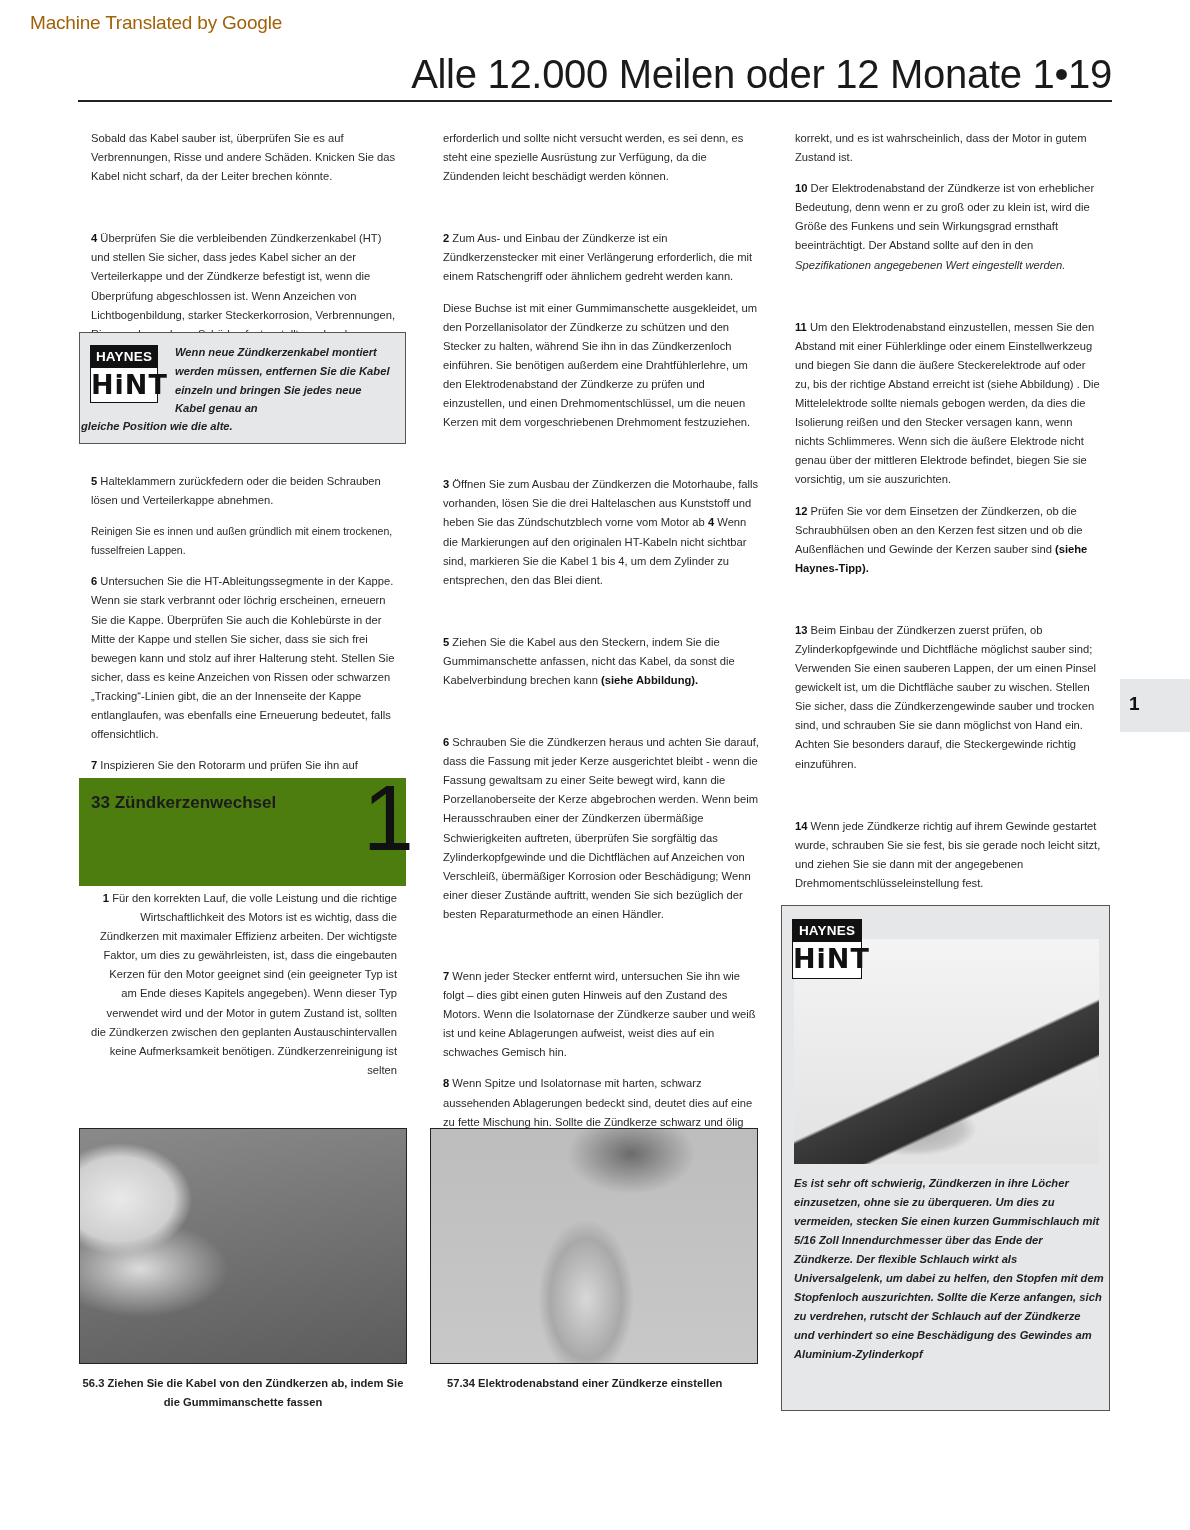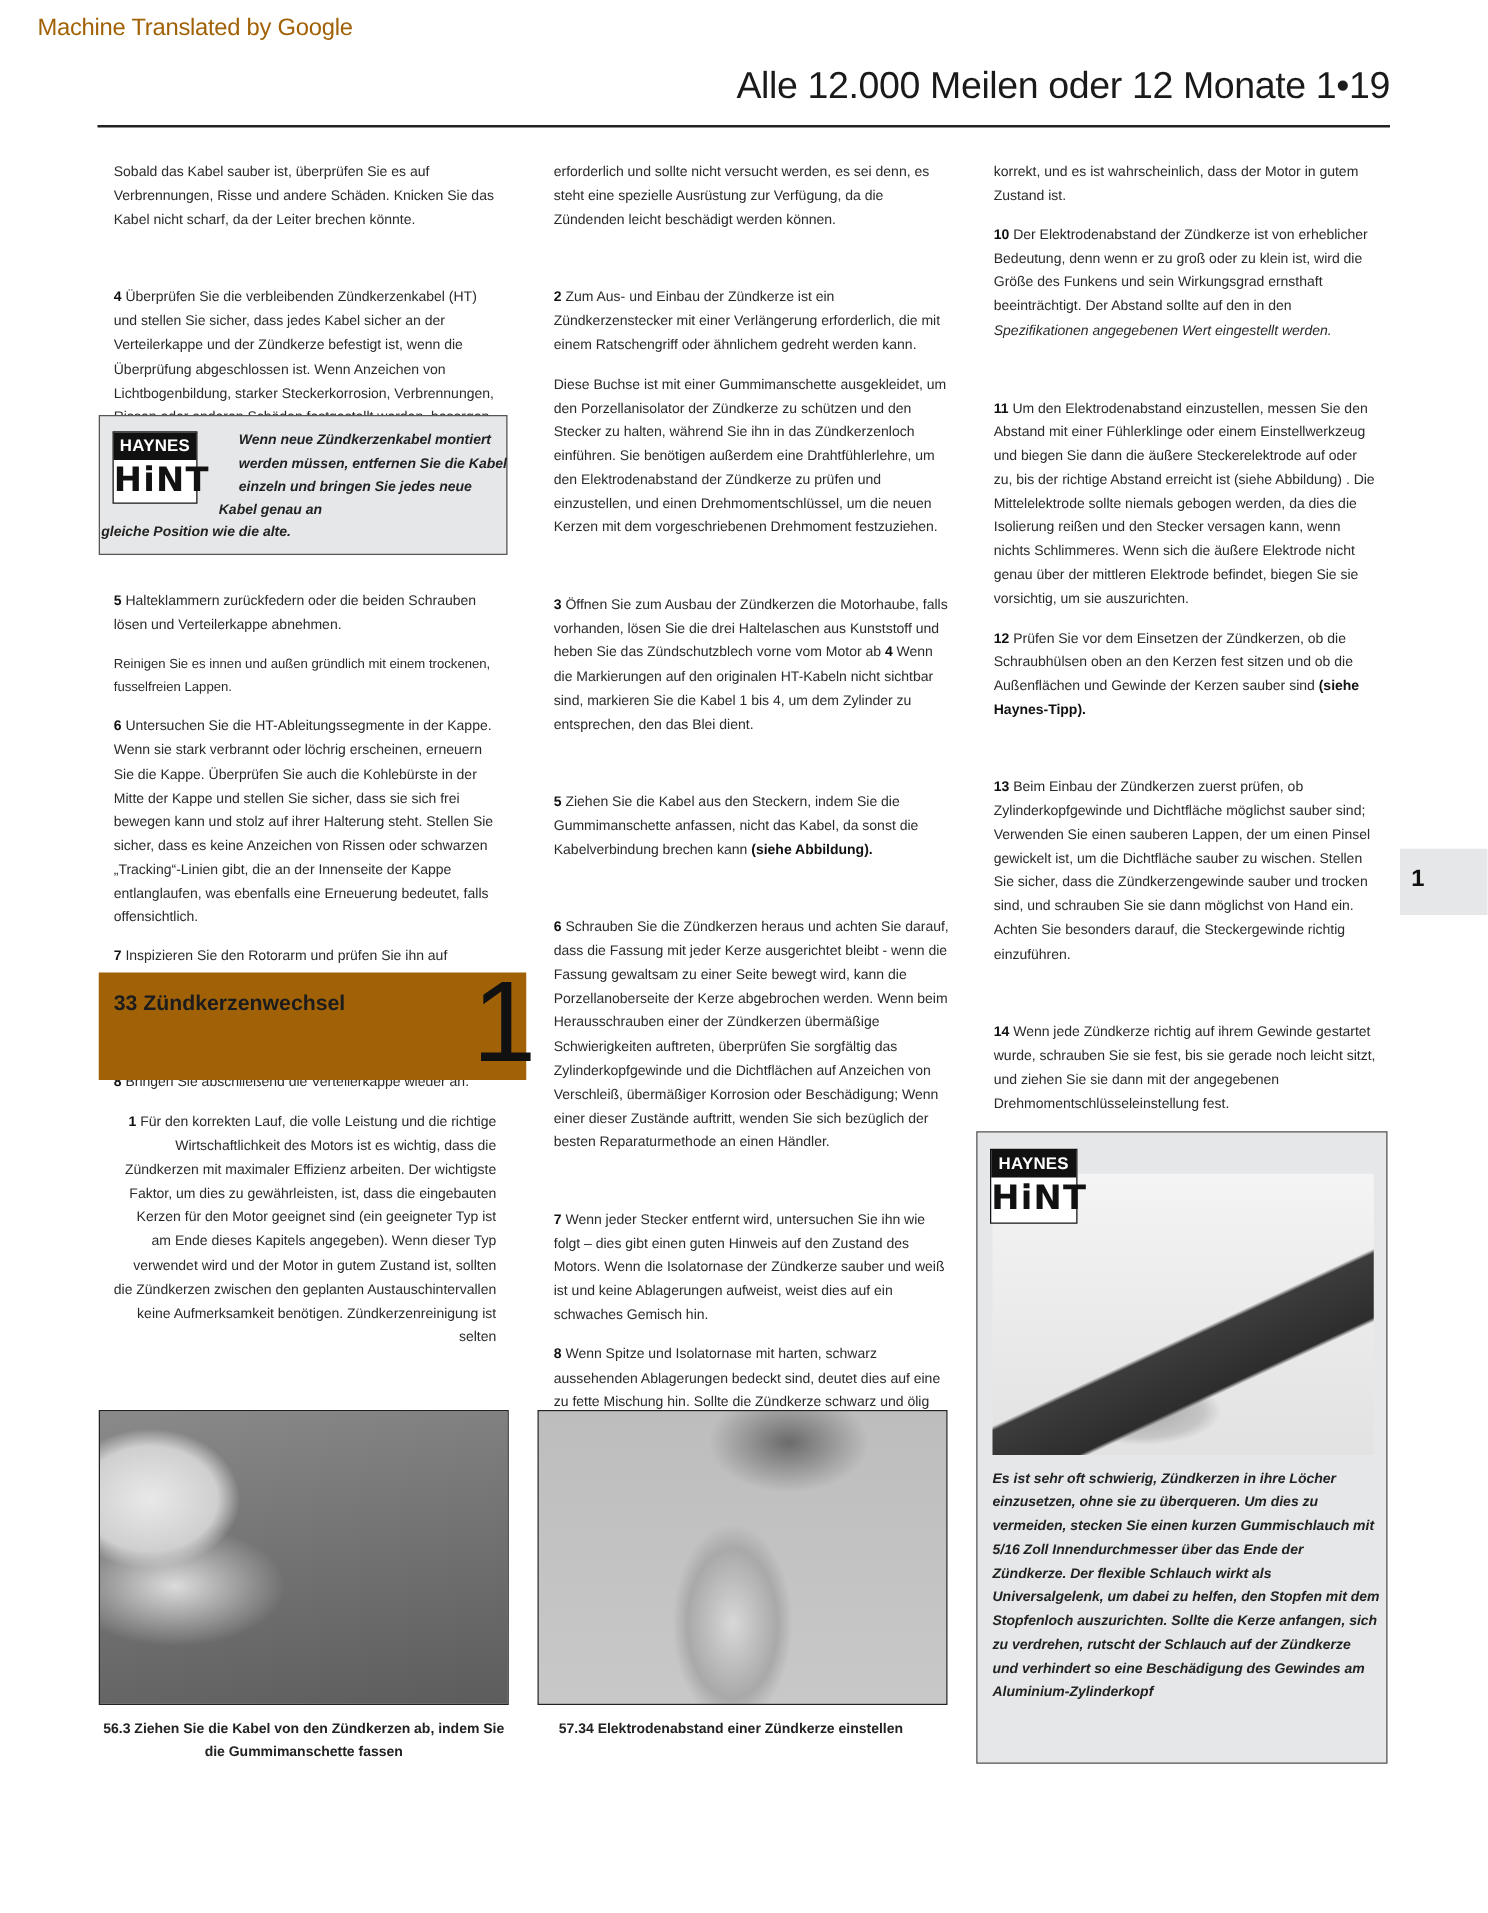--- a/index.html
+++ b/index.html
@@ -3,21 +3,21 @@
 <meta charset="utf-8">
 <style>
   html, body { margin: 0; padding: 0; }
   body {
     width: 1190px; height: 1530px; position: relative; overflow: hidden;
     background: #ffffff; color: #222;
     font-family: "Liberation Sans", "DejaVu Sans", sans-serif;
   }
   .abs { position: absolute; }
   .mt-banner { left: 30px; top: 12px; font-size: 19px; color: #a16207; letter-spacing: -0.2px; }
-  .page-title { right: 78px; top: 52px; font-size: 30px; color: #1a1a1a; letter-spacing: -0.3px; }
+  .page-title { right: 78px; top: 52px; font-size: 40px; color: #1a1a1a; letter-spacing: -0.3px; }
   .title-rule { left: 78px; top: 100px; width: 1034px; height: 2px; background: #222; }
   .col { position: absolute; font-size: 11.2px; line-height: 19.1px; color: #2a2a2a; }
   .col p { margin: 12px; }
   .col .gap { height: 19px; }
   .col b { color: #111; }
   .col1 { left: 79px; top: 117px; width: 330px; }
   .col2 { left: 431px; top: 117px; width: 340px; }
   .col3 { left: 783px; top: 117px; width: 330px; }
 
   .hint-box {
@@ -35,21 +35,21 @@
   .hint-logo .bot {
     color: #111; font-weight: 900; font-size: 27px; text-align: center; line-height: 34px;
     letter-spacing: 1px; font-family: "DejaVu Sans", sans-serif;
   }
   .hint-text {
     position: absolute; font-style: italic; font-weight: bold; font-size: 11.2px;
     line-height: 19px; color: #222;
   }
 
   .section-head {
-    left: 79px; top: 778px; width: 327px; height: 86px; background: #a16207; padding-left: 15px;
+    left: 79px; top: 778px; width: 327px; height: 108px; background: #4d7c0f;
   }
   .section-title { position: absolute; left: 12px; top: 15px; font-size: 17px; font-weight: bold; color: #1c1c1c; }
   .section-num { position: absolute; right: -8px; top: -6px; font-size: 92px; line-height: 92px; color: #111; font-weight: 300; }
 
   .side-tab {
     left: 1120px; top: 679px; width: 70px; height: 53px; background: #e6e7e8;
   }
   .side-tab span { position: absolute; left: 9px; top: 14px; font-size: 19px; font-weight: bold; color: #111; }
 
   .photo {
@@ -100,21 +100,21 @@
   <p>Sobald das Kabel sauber ist, überprüfen Sie es auf Verbrennungen, Risse und andere Schäden. Knicken Sie das Kabel nicht scharf, da der Leiter brechen könnte.</p>
   <div class="gap"></div>
   <p><b>4</b> <span>Überprüfen Sie die verbleibenden Zündkerzenkabel (HT) und stellen Sie sicher, dass jedes Kabel sicher an der Verteilerkappe und der Zündkerze befestigt ist, wenn die Überprüfung abgeschlossen ist. Wenn Anzeichen von Lichtbogenbildung, starker Steckerkorrosion, Verbrennungen, Rissen oder anderen Schäden festgestellt werden, besorgen Sie sich neue Zündkerzenkabel (HT) und erneuern Sie sie als Satz.</span></p>
 </div>
 
 <div class="abs hint-box">
   <div class="hint-logo" style="left:10px; top:12px;">
     <div class="top">HAYNES</div>
     <div class="bot">HiNT</div>
   </div>
-  <div class="hint-text" style="left:95px; top:10px; width:228px;margin-left:16px;">Wenn neue Zündkerzenkabel montiert werden müssen, entfernen Sie die Kabel einzeln und bringen Sie jedes neue</div>
+  <div class="hint-text" style="left:95px; top:10px; width:228px;">Wenn neue Zündkerzenkabel montiert werden müssen, entfernen Sie die Kabel einzeln und bringen Sie jedes neue</div>
   <div class="hint-text" style="left:95px; top:66px;">Kabel genau an</div>
   <div class="hint-text" style="left:1px; top:84px;">gleiche Position wie die alte.</div>
 </div>
 
 <div class="col col1" style="top:460px;">
   <p><b>5</b> <span>Halteklammern zurückfedern oder die beiden Schrauben lösen und Verteilerkappe abnehmen.</span></p>
   <p style="font-size:10.5px;">Reinigen Sie es innen und außen gründlich mit einem trockenen, fusselfreien Lappen.</p>
   <p><b>6</b> <span>Untersuchen Sie die HT-Ableitungssegmente in der Kappe. Wenn sie stark verbrannt oder löchrig erscheinen, erneuern Sie die Kappe. Überprüfen Sie auch die Kohlebürste in der Mitte der Kappe und stellen Sie sicher, dass sie sich frei bewegen kann und stolz auf ihrer Halterung steht. Stellen Sie sicher, dass es keine Anzeichen von Rissen oder schwarzen „Tracking“-Linien gibt, die an der Innenseite der Kappe entlanglaufen, was ebenfalls eine Erneuerung bedeutet, falls offensichtlich.</span></p>
   <p><b>7</b> <span>Inspizieren Sie den Rotorarm und prüfen Sie ihn auf Sicherheit und auch auf Anzeichen von Verschleiß, wie oben beschrieben.</span></p>
   <div class="gap"></div>

